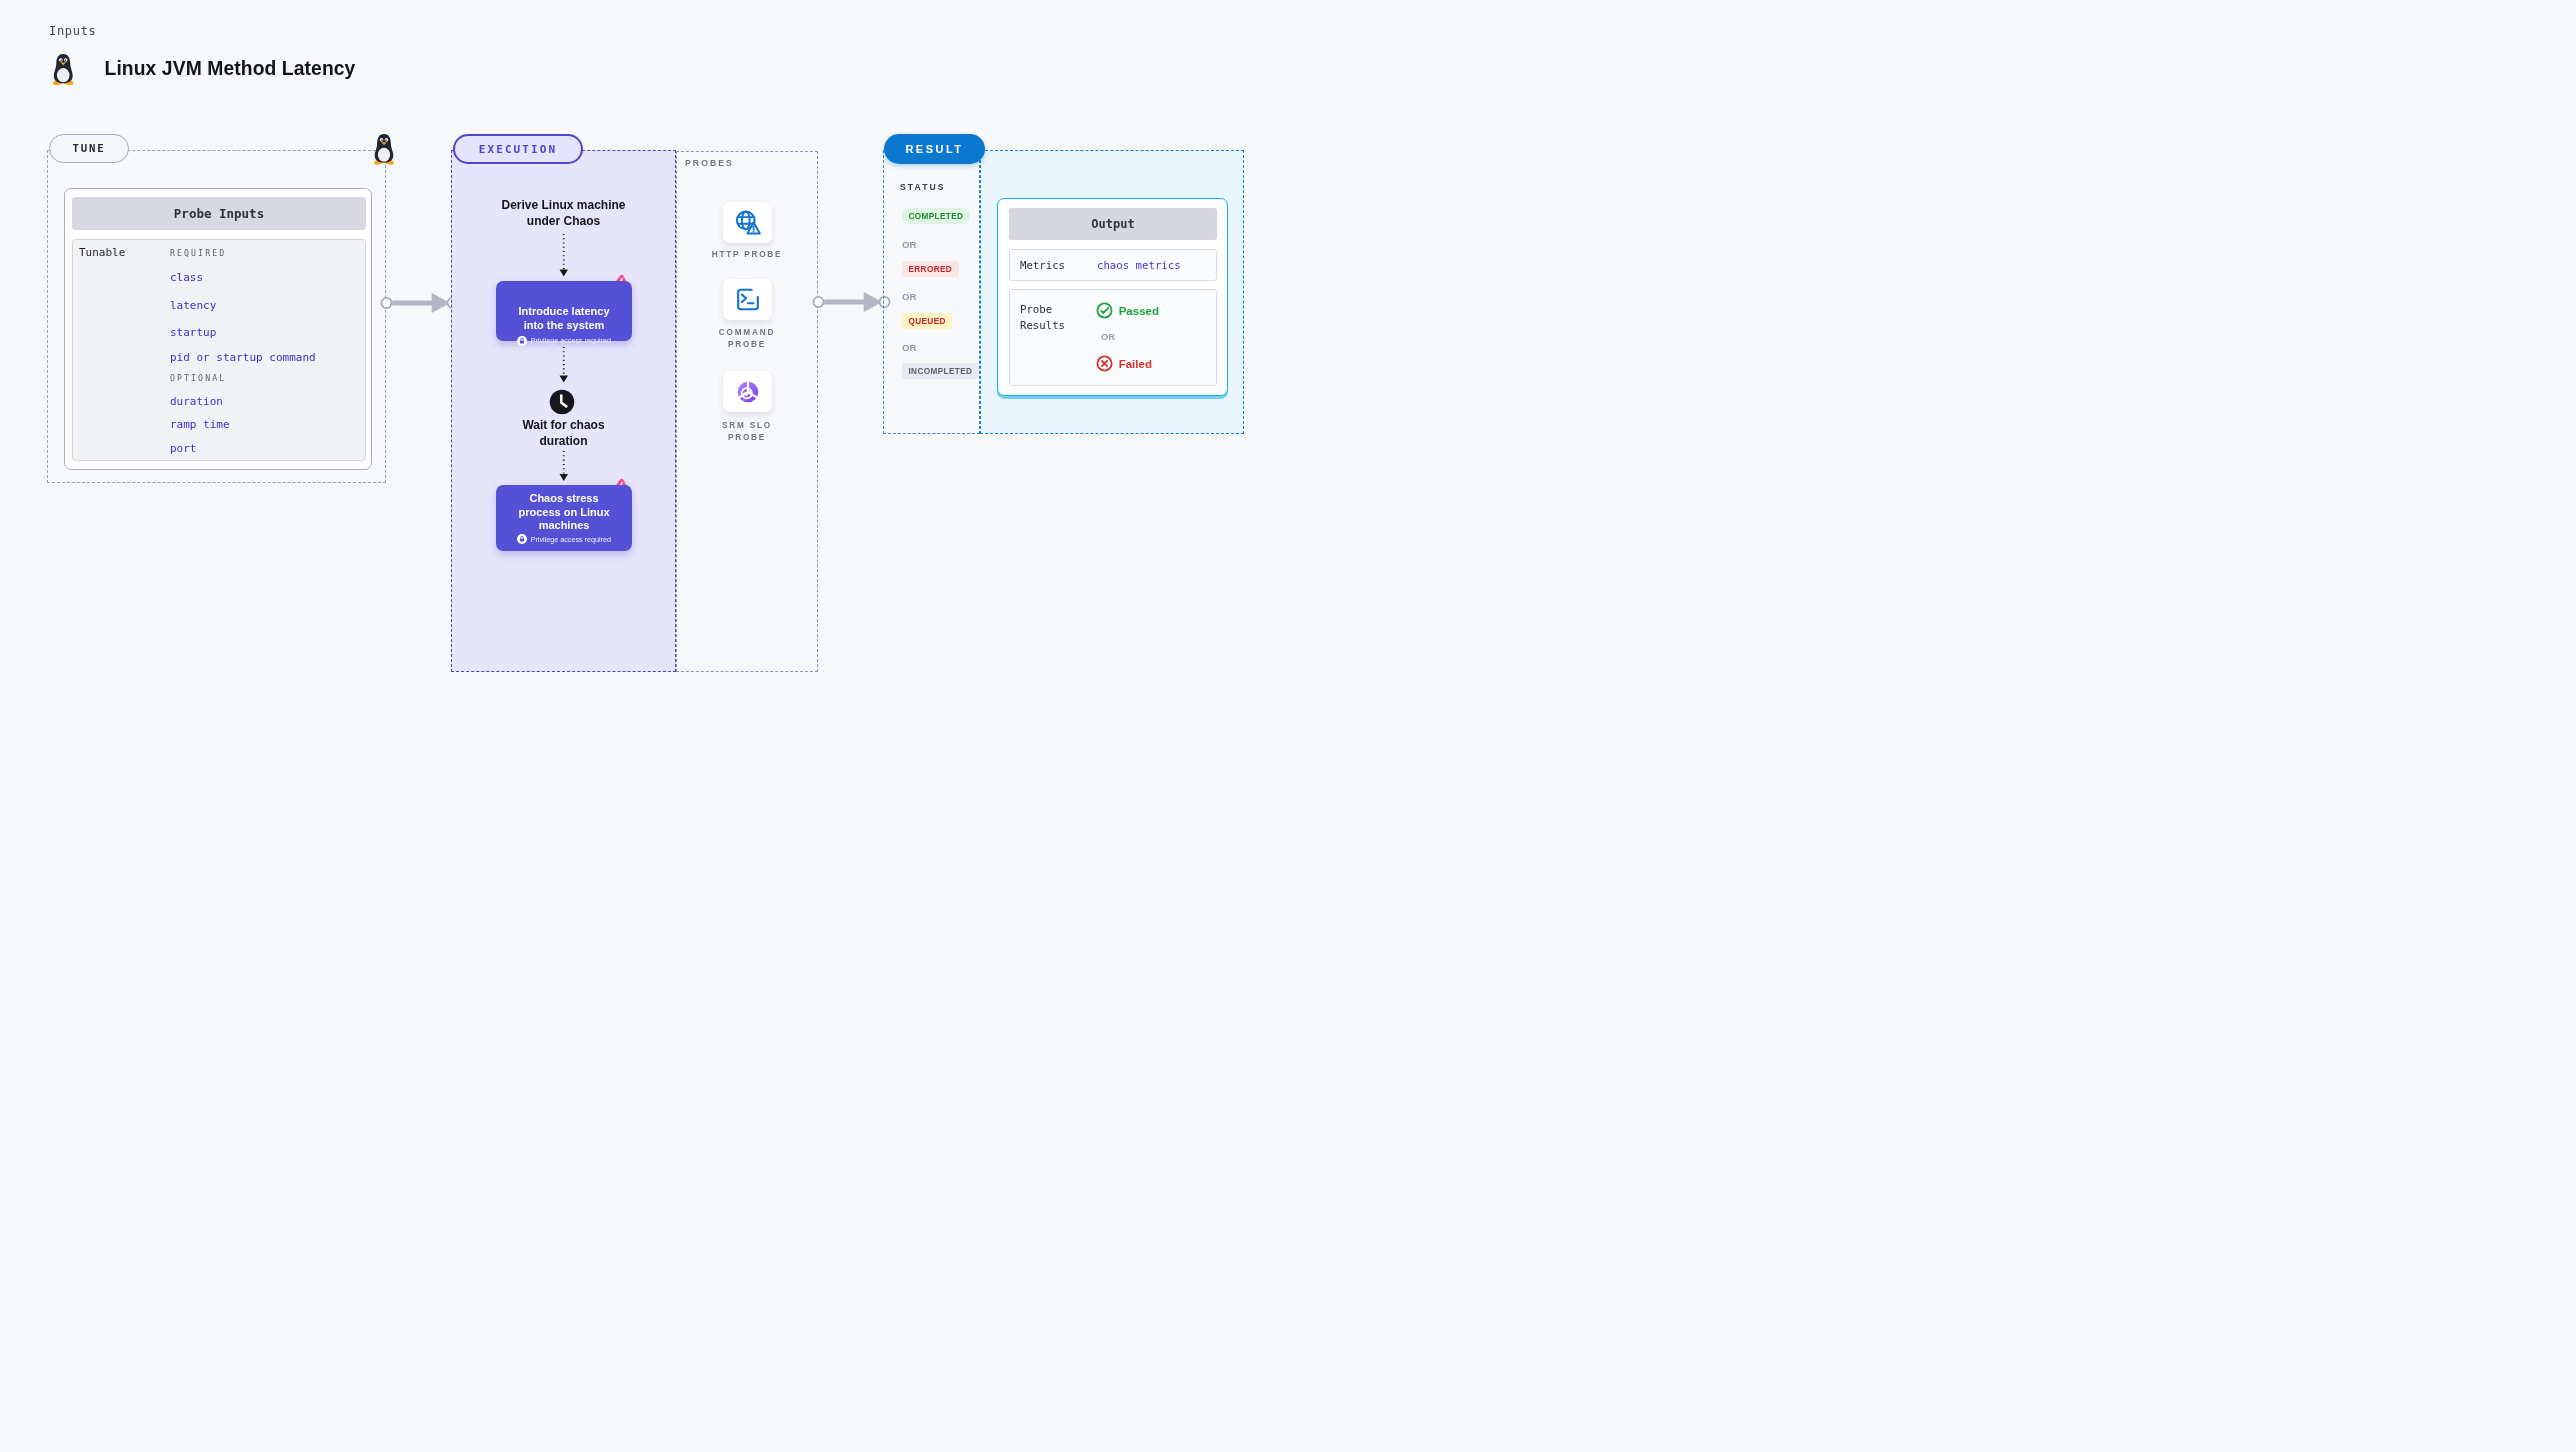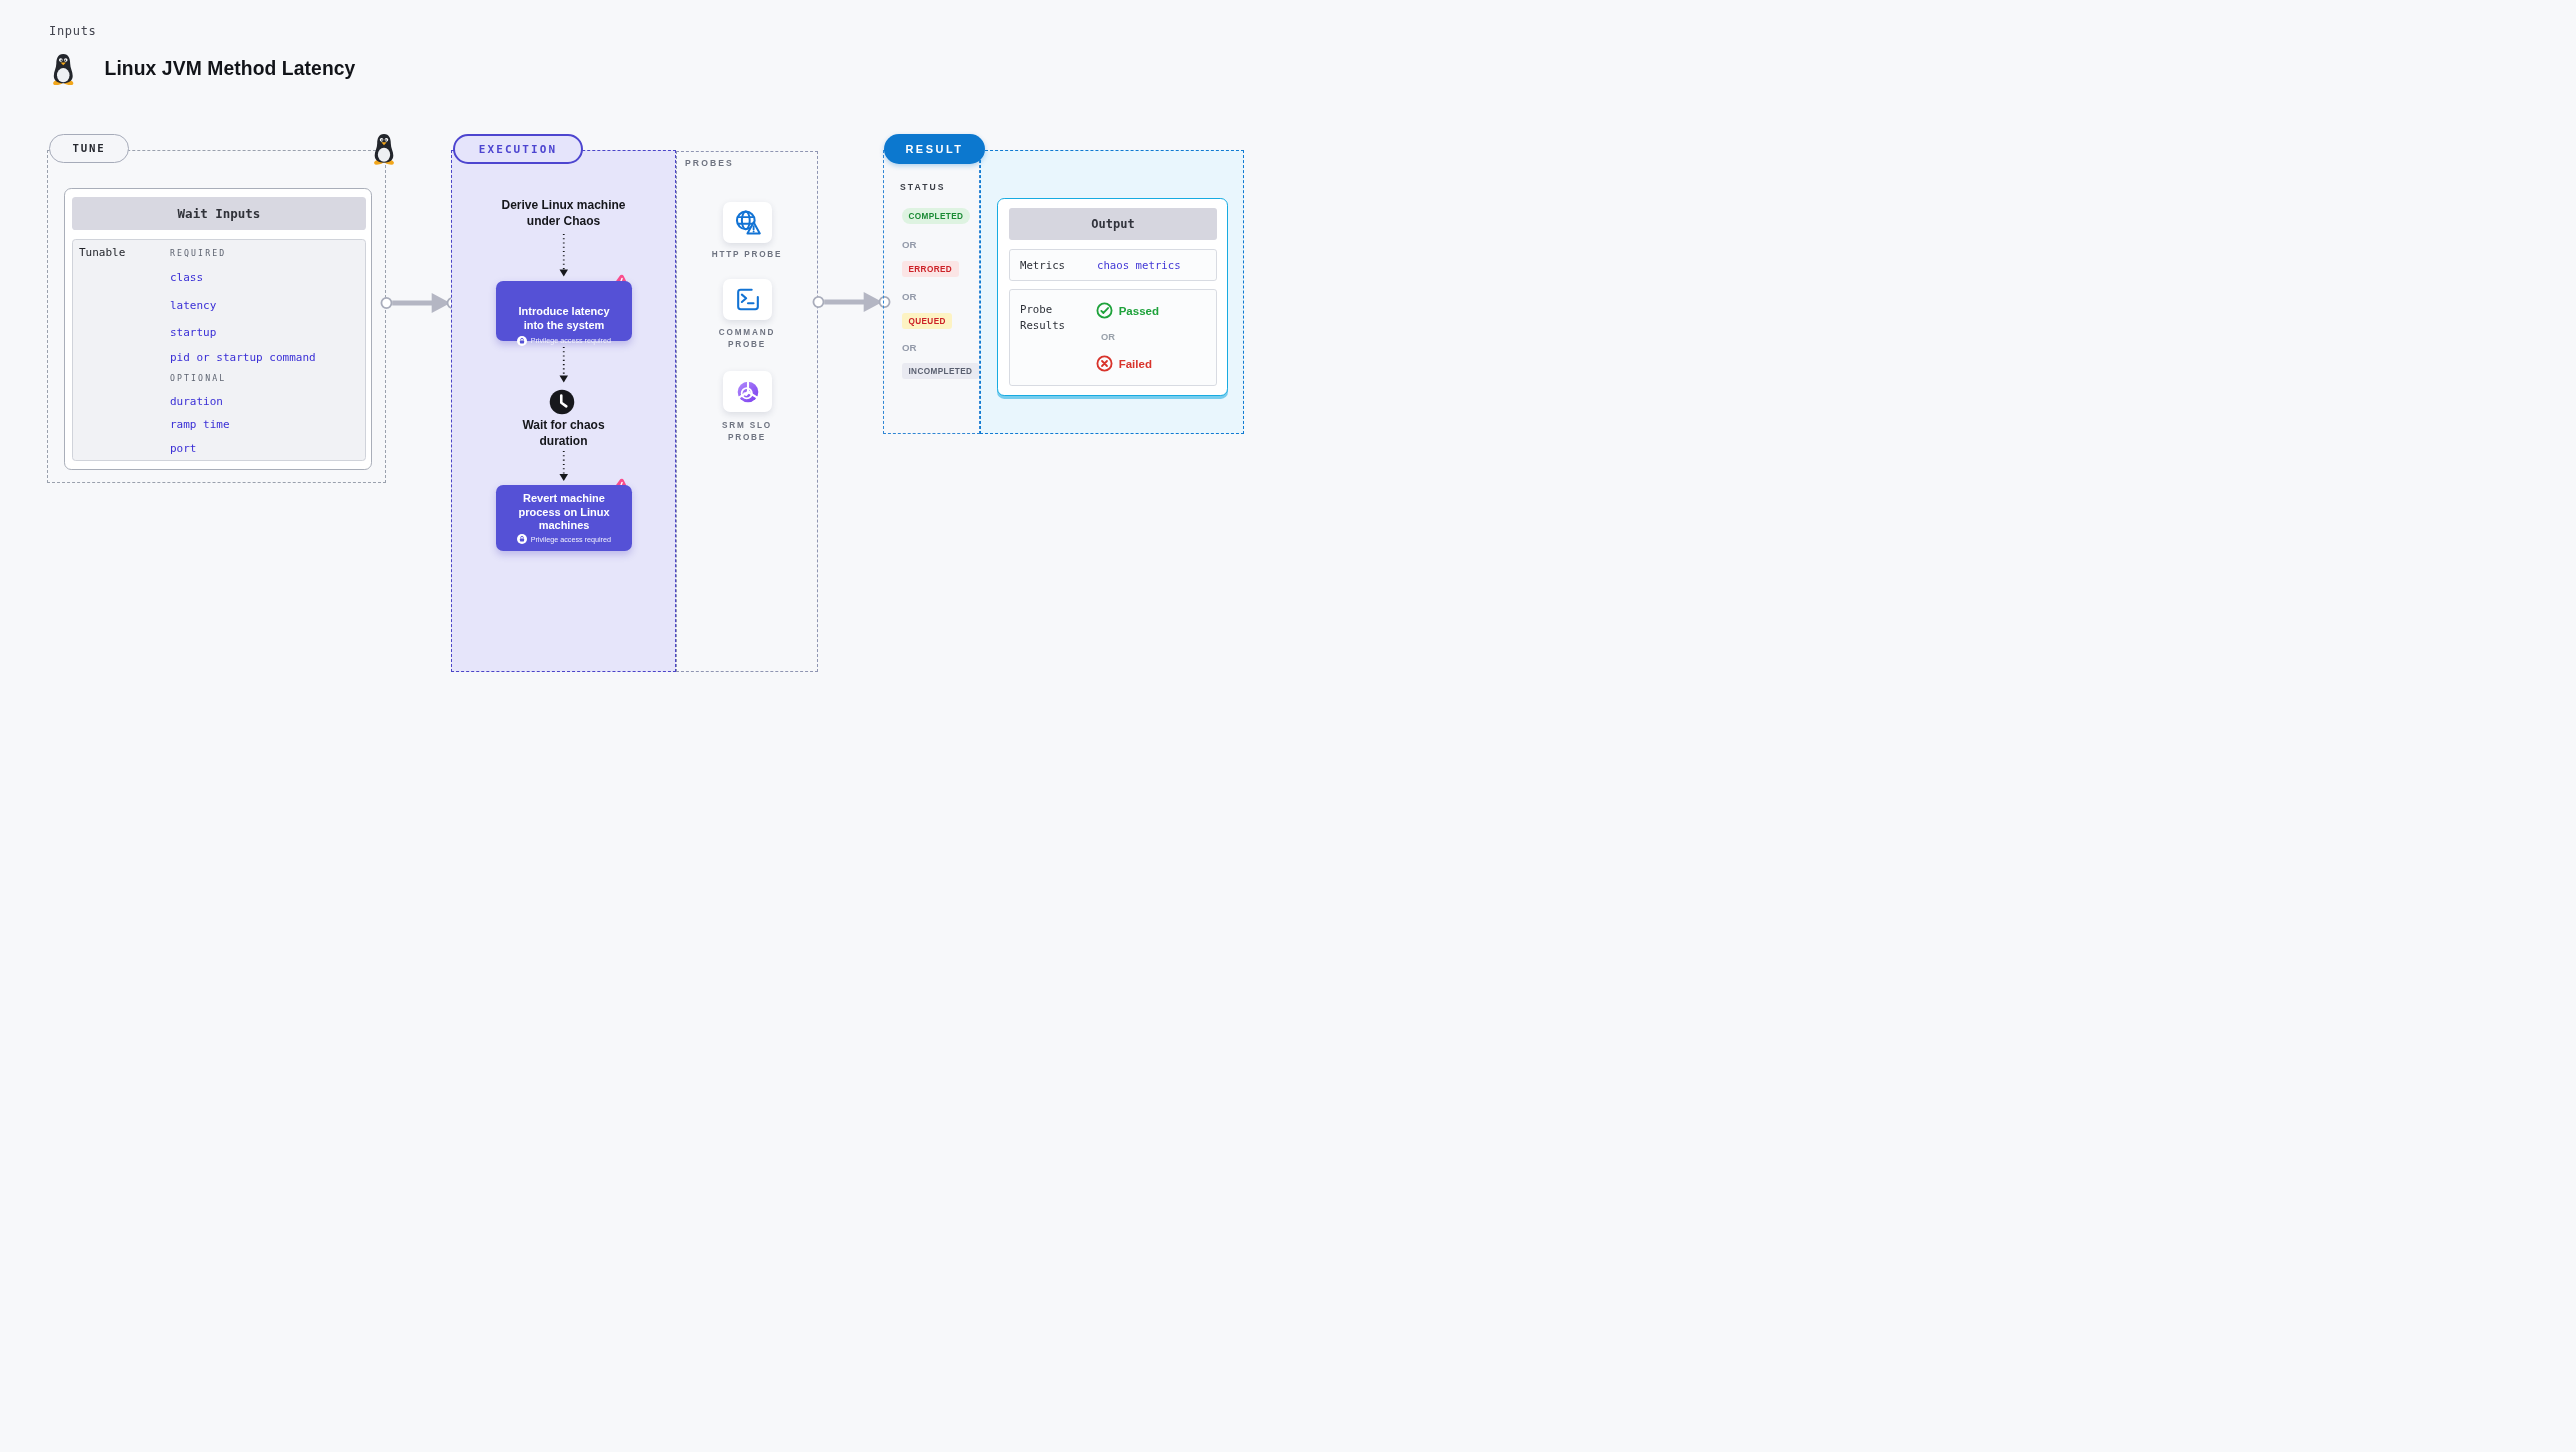--- a/index.html
+++ b/index.html
@@ -105,21 +105,21 @@
     <div class="page-title">Linux JVM Method Latency</div>
   </div>
 
   <div class="abs tune-box"></div>
   <div class="abs pill mono pill-tune">TUNE</div>
   <svg class="abs" style="left:371px; top:133px;" width="26" height="31.5" viewBox="0 0 36 44">
       <use href="#tux"></use>
     </svg>
 
   <div class="abs ui-card"></div>
-  <div class="abs ui-header mono">Wait Inputs</div>
+  <div class="abs ui-header mono">Probe Inputs</div>
   <div class="abs ui-panel"></div>
   <div class="abs mono tunable-label">Tunable</div>
   <div class="abs mono sec-label" style="left:170px; top:248px;">REQUIRED</div>
   <div class="abs mono tun-link" style="top:271px;">class</div>
   <div class="abs mono tun-link" style="top:299px;">latency</div>
   <div class="abs mono tun-link" style="top:326px;">startup</div>
   <div class="abs mono tun-link" style="top:351px;">pid or startup command</div>
   <div class="abs mono sec-label" style="left:170px; top:373px;">OPTIONAL</div>
   <div class="abs mono tun-link" style="top:395px;">duration</div>
   <div class="abs mono tun-link" style="top:418px;">ramp time</div>
@@ -180,21 +180,21 @@
   <svg class="abs darrow" style="left:558px; top:451px;" width="11.5" height="31.5" viewBox="0 0 16 44">
     <line x1="8" y1="0" x2="8" y2="32" stroke="#17181c" stroke-width="2.5" stroke-dasharray="1.5 4.5"></line>
     <polygon points="2,32 14,32 8,42" fill="#17181c"></polygon>
   </svg>
 
   <svg class="abs chaos-pink" style="left:612px; top:478px;" width="18.6" height="18.6" viewBox="0 0 25 25">
       <use href="#chaos-tri"></use>
     </svg>
   <div class="abs step-box" style="top:485px; height:66px; padding-top:7.2px;">
     <div class="step-lines">
-      <div>Revert machine</div>
+      <div>Chaos stress</div>
       <div>process on Linux</div>
       <div>machines</div>
     </div>
     <div class="priv-row" style="margin-top:1.4px;">
       <svg width="10" height="10" viewBox="0 0 14 14">
         <circle cx="7" cy="7" r="7" fill="#fff"></circle>
         <rect x="4.1" y="6.2" width="5.8" height="4.4" rx="1" fill="#5551d6"></rect>
         <path d="M5.2 6.2 V5 a1.8 1.8 0 0 1 3.6 0 V6.2" fill="none" stroke="#5551d6" stroke-width="1.3"></path>
       </svg>
       <span class="priv-text">Privilege access required</span>

